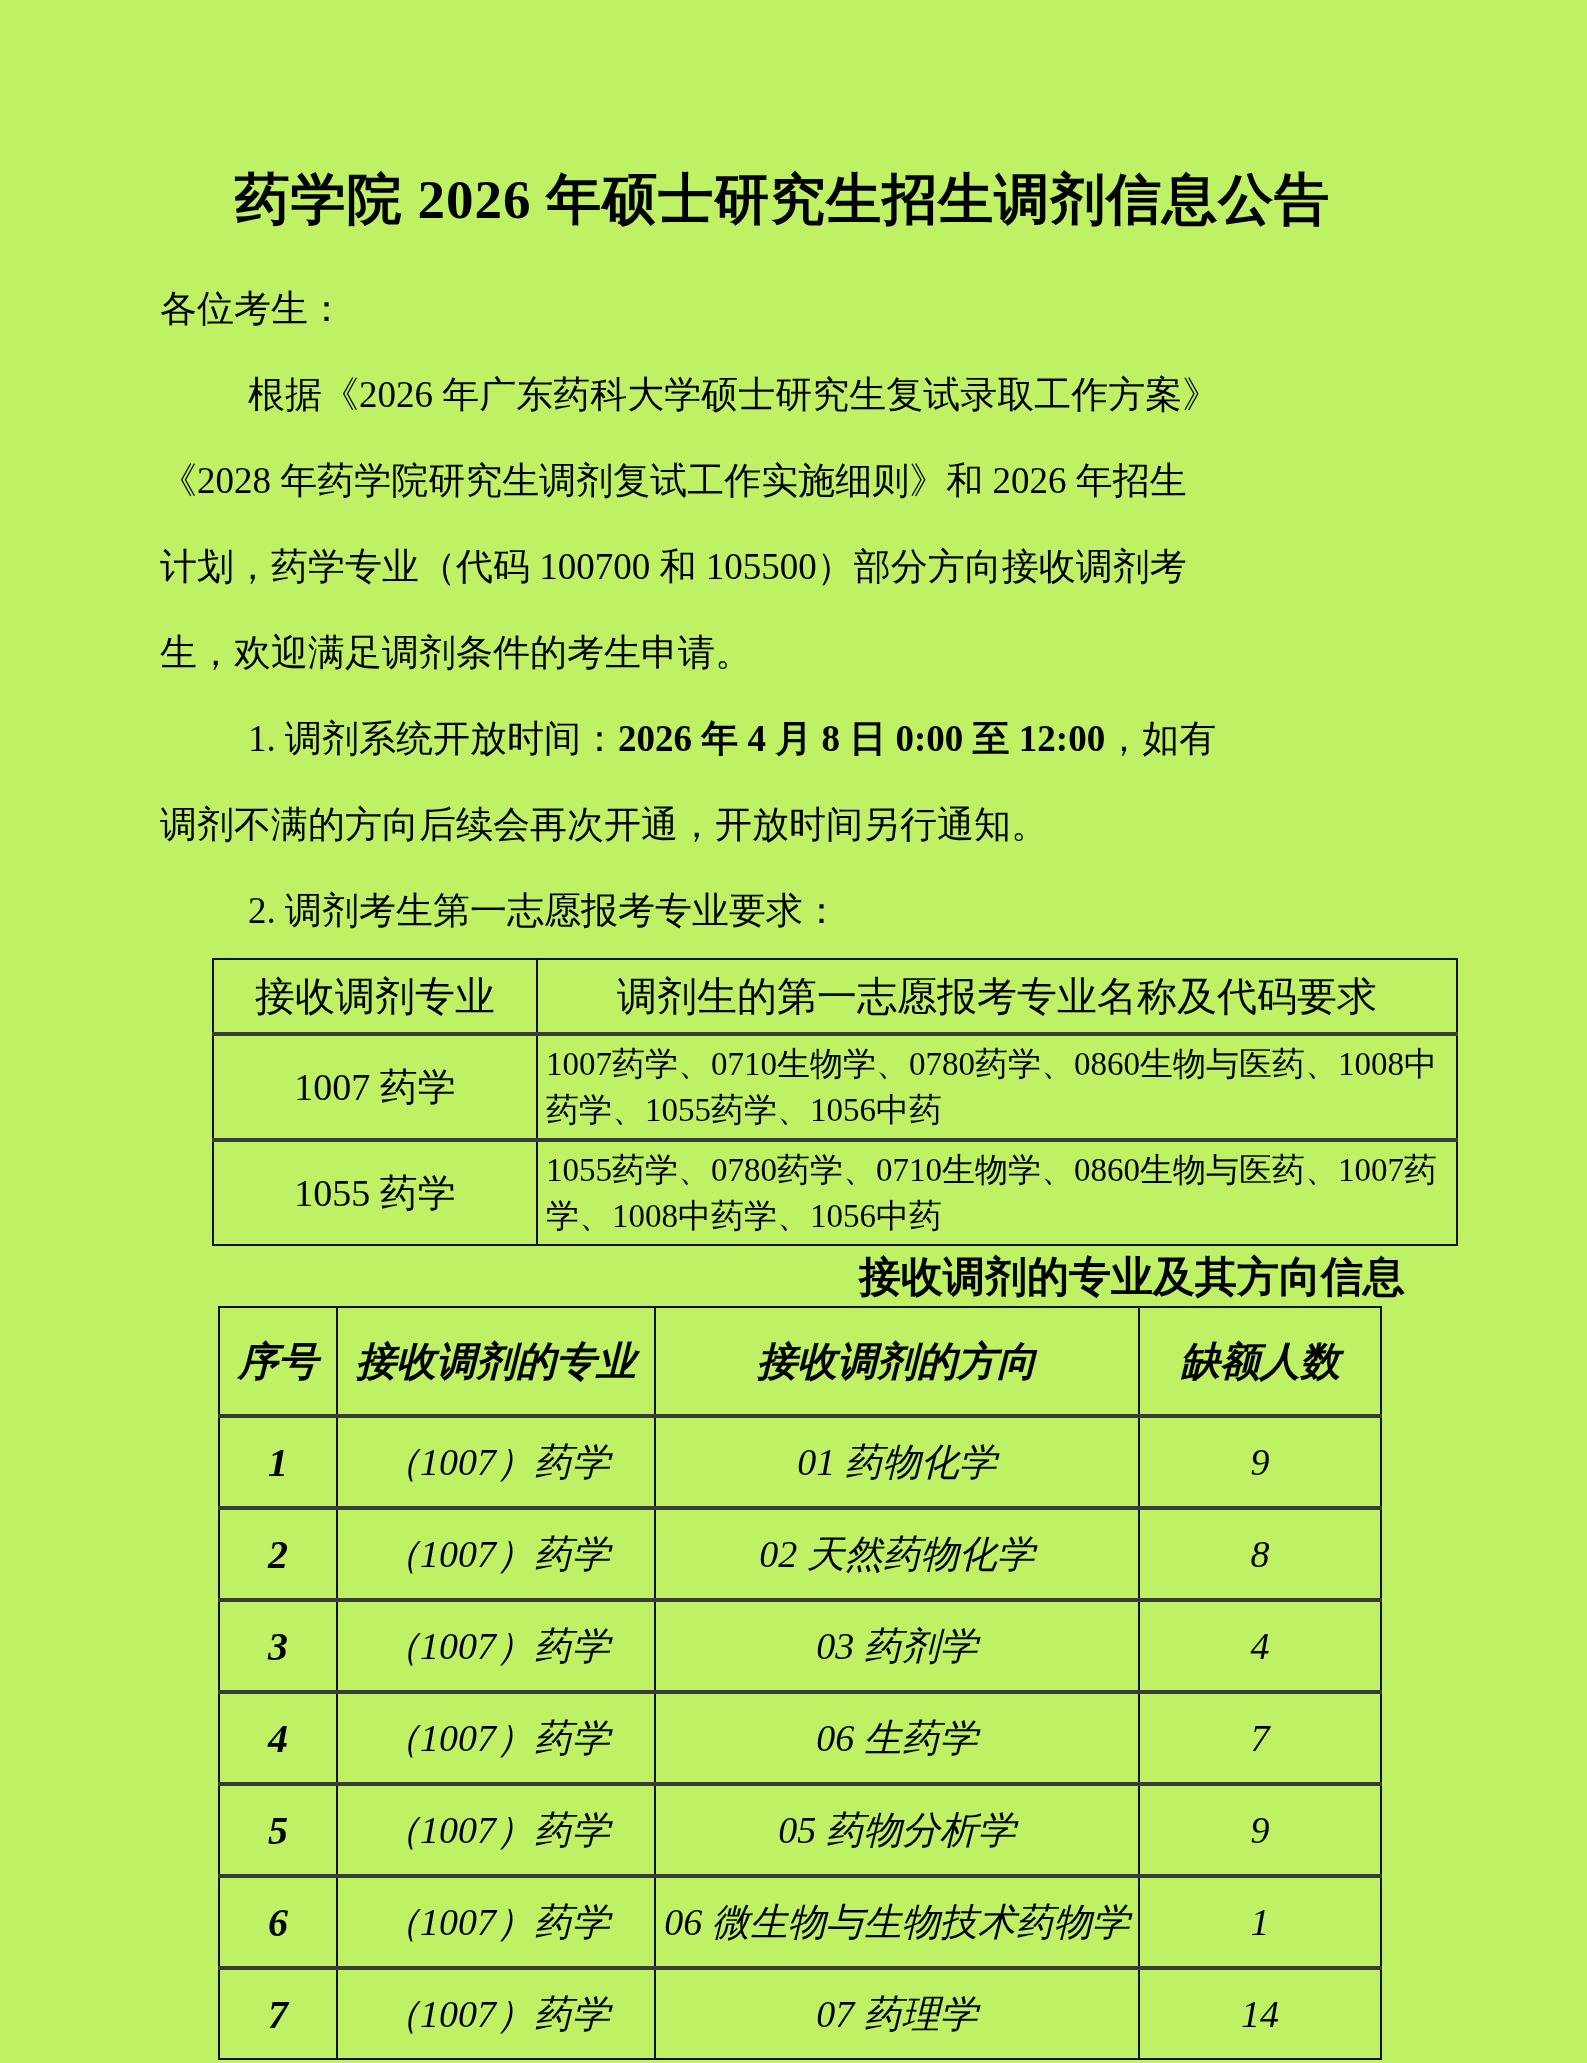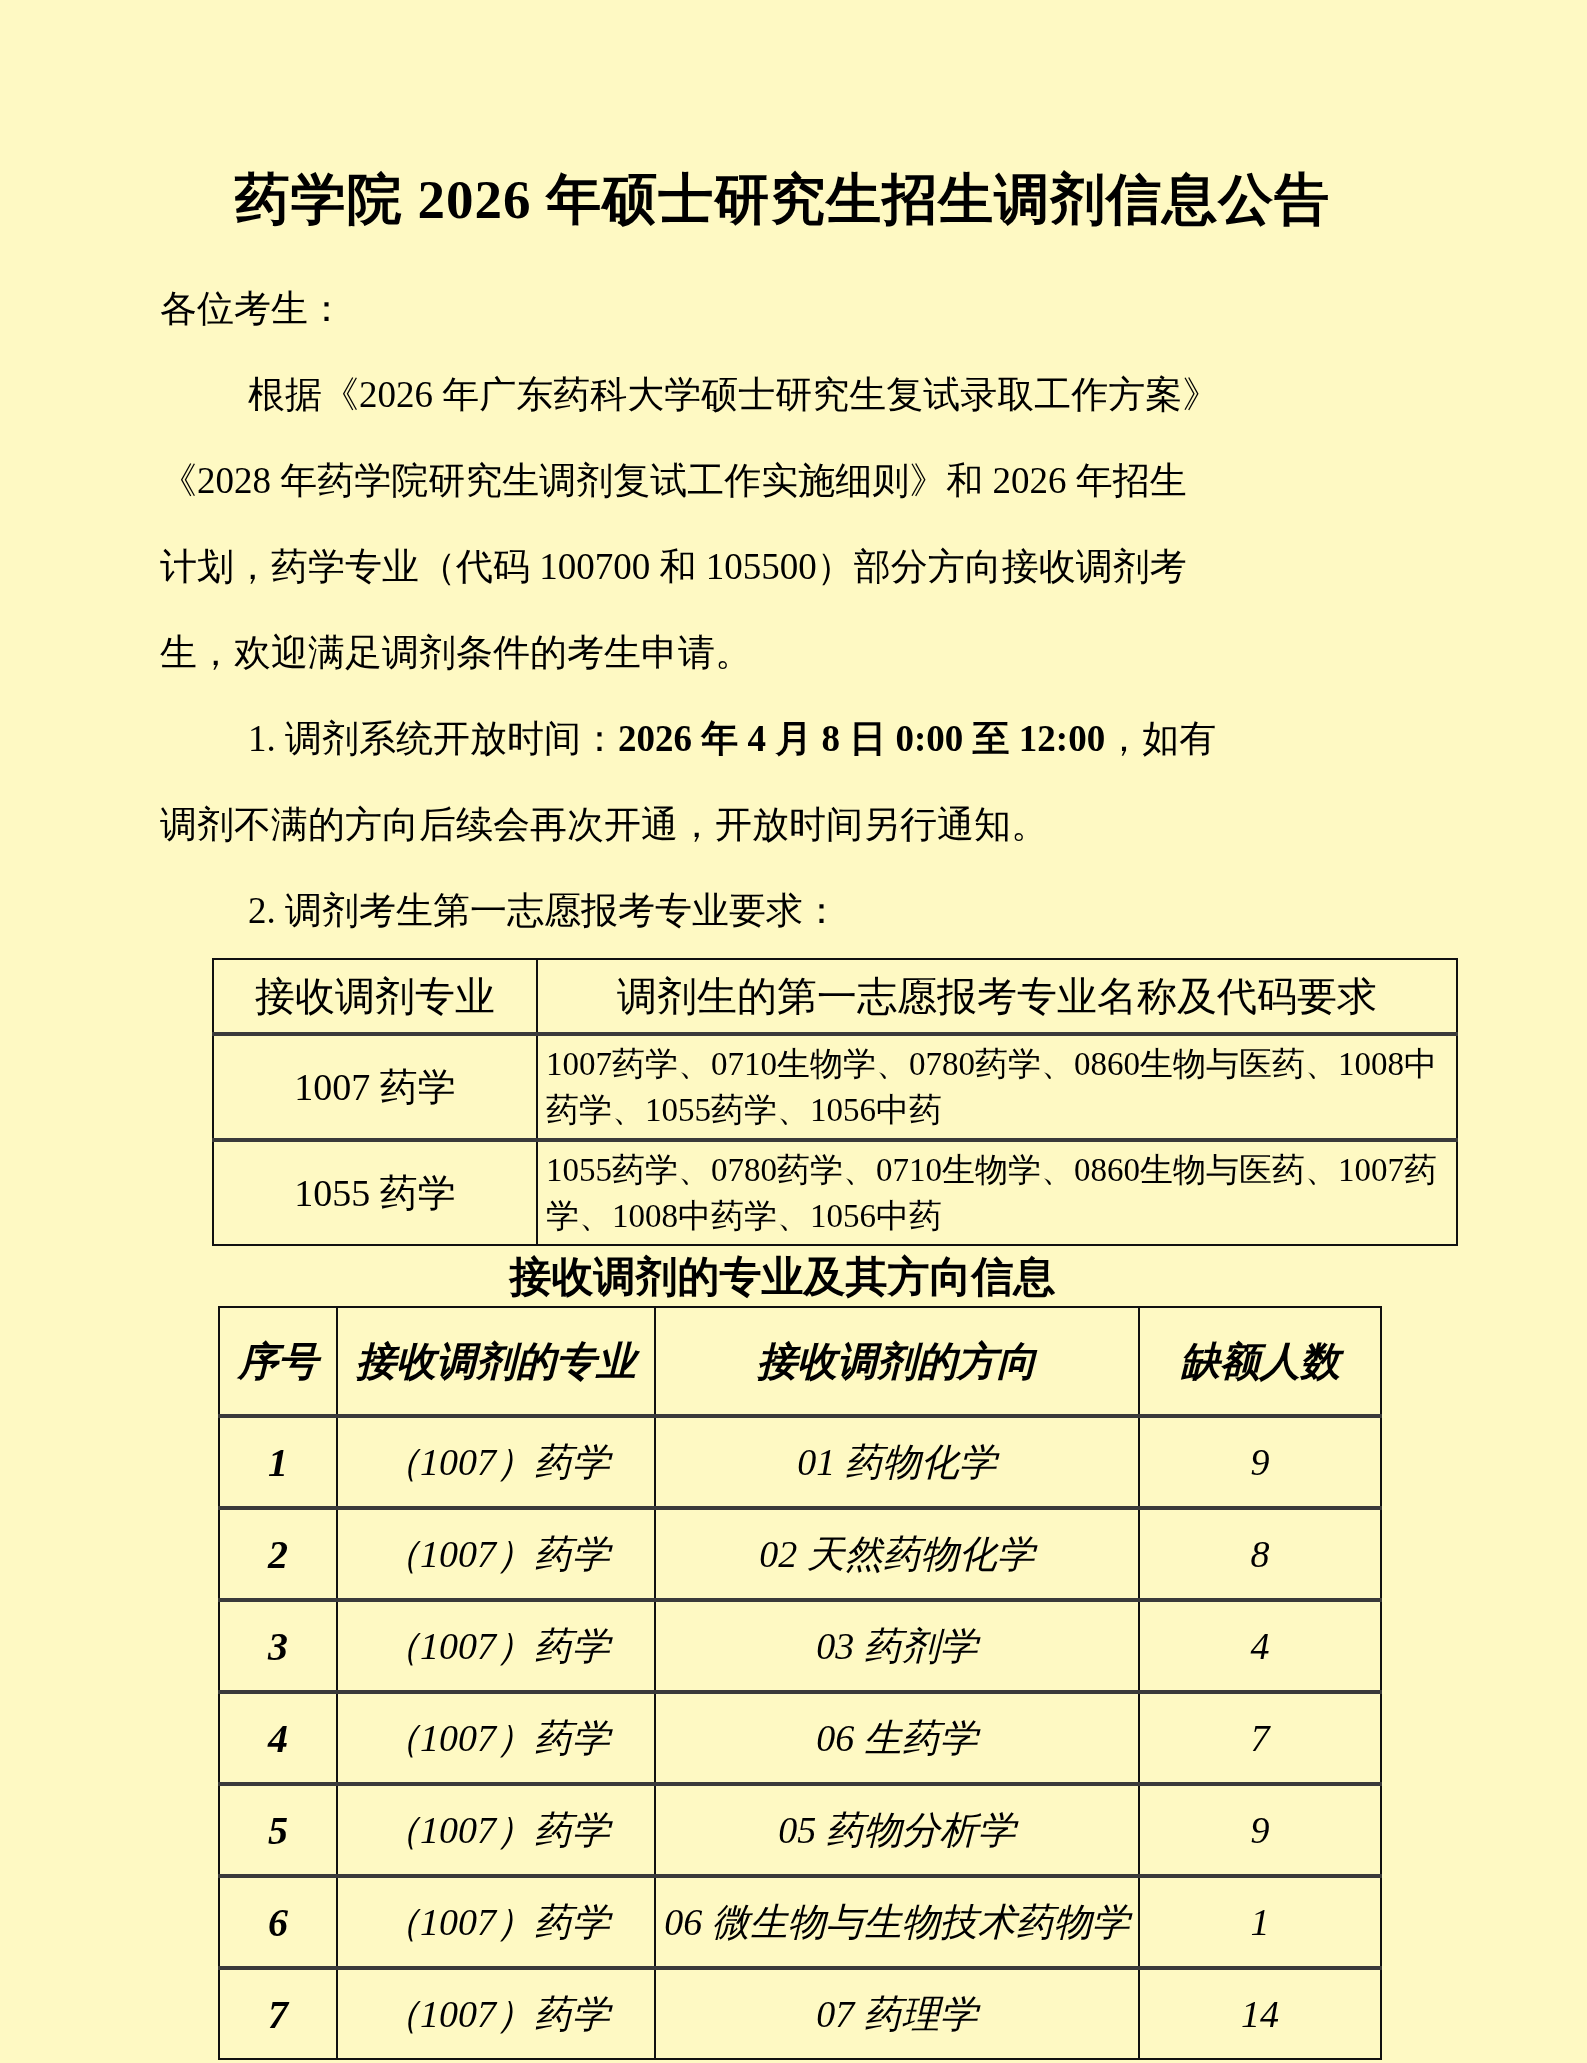--- a/index.html
+++ b/index.html
@@ -1,19 +1,19 @@
 <!DOCTYPE html>
 <html><head>
 <meta charset="utf-8">
 <style>
   html,body{margin:0;padding:0;background:#e8e8e8;}
   .page{
     position:relative;
     width:1587px;height:2063px;
-    background:#fef9c3;
+    background:#bef264;
     font-family:"Liberation Serif","DejaVu Serif",serif;
     color:#000;
     overflow:hidden;
   }
   .content{
     position:absolute;left:160px;top:150px;width:1245px;
   }
   h1.doc-title{
     font-size:55px;line-height:100px;font-weight:bold;
     text-align:center;margin:0 0 16px 0;white-space:nowrap;
@@ -38,21 +38,21 @@
   .t1 th{height:72px;font-size:40px;font-weight:normal;}
   .t1 td{height:94px;}
   .t1 td.major{font-size:38px;}
   .t1 td.req{
     font-size:33px;line-height:46px;text-align:left;
     padding:4px 10px 4px 8px;
   }
   
   .section-title{
     font-size:42px;line-height:46px;font-weight:bold;
-    text-align:center;margin-top:8px;margin-bottom:6px;
+    text-align:right;margin-top:8px;margin-bottom:6px;
   }
   
   .t2{width:1162px;margin-left:58px;font-style:italic;}
   .t2 col.c1{width:118px;}
   .t2 col.c2{width:318px;}
   .t2 col.c3{width:484px;}
   .t2 col.c4{width:242px;}
   .t2 th{height:106px;font-size:40px;font-weight:bold;}
   .t2 td{height:88px;font-size:38px;}
   .t2 td.serial{font-weight:bold;font-size:40px;}

